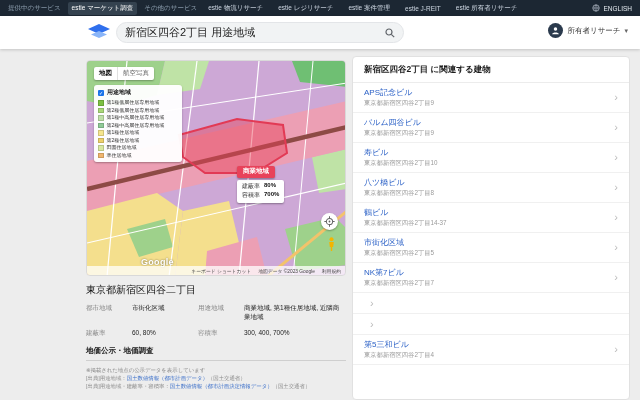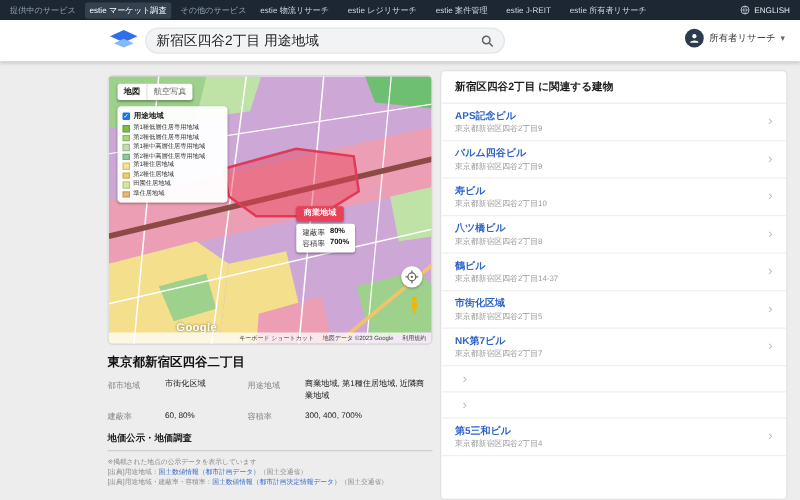--- a/index.html
+++ b/index.html
@@ -57,38 +57,38 @@
     border-radius:50%; background:#fff; box-shadow:0 1px 2px rgba(0,0,0,.3);
     display:flex; align-items:center; justify-content:center; cursor:pointer; }
   .pegman { position:absolute; right:9px; top:176px; cursor:grab; }
   .google-logo { position:absolute; left:6px; bottom:8px; font-size:9px; font-weight:bold;
     color:#fff; text-shadow:0 0 2px rgba(0,0,0,.55); letter-spacing:.3px;margin-left:48px; }
   .map-attr { position:absolute; left:0; bottom:0; width:100%; height:9px;
     background:rgba(255,255,255,.75); display:flex; align-items:center;
     justify-content:flex-end; gap:7px; font-size:4.8px; color:#444; padding:0 4px; }
   
   .detail { position:absolute; left:86px; top:283px; width:260px; }
-  .detail-title { font-size:10px; font-weight:bold; color:#111; }
+  .detail-title { font-size:10px; font-weight:normal; color:#111; }
   .detail-table { margin-top:7px; display:grid; grid-template-columns:46px 66px 46px 96px;
     row-gap:7px; font-size:6.5px; align-items:start; }
   .dt-label { color:#888; }
   .dt-value { color:#1b1b1b; line-height:1.35; }
   .section-link { margin-top:8px; font-size:7.5px; font-weight:bold; color:#222;
     padding-bottom:4px; border-bottom:1px solid #cfcfcf; }
   .footnotes { margin-top:5px; font-size:5.4px; color:#8a8a8a; line-height:1.55; }
   .footnotes .lnk { color:#3b6fc9; cursor:pointer; }
   
   .related { position:absolute; left:352px; top:56px; width:278px; height:344px;
     background:#fff; border:1px solid #e1e1e1; border-radius:4px; overflow:hidden; }
   .related-head { padding:7px 11px 6px; font-size:8.5px; font-weight:bold; color:#1b1b1b;
     border-bottom:1px solid #ececec; }
   .b-item { display:flex; align-items:center; padding:4.5px 11px; border-bottom:1px solid #f0f0f0;
     cursor:pointer; }
   .b-txt { flex:1; min-width:0; }
-  .b-name { font-size:8px; font-weight:bold; color:#2e63c7; line-height:1.25;
+  .b-name { font-size:8px; font-weight:normal; color:#2e63c7; line-height:1.25;
     white-space:nowrap; overflow:hidden; text-overflow:ellipsis; }
   .b-addr { font-size:6.3px; color:#9a9a9a; margin-top:1px; white-space:nowrap; }
   .b-chev { color:#bbb; font-size:11px; line-height:1; padding-left:6px; }
 </style>
 </head>
 <body>
 
 <div class="topbar">
   <span class="grouplabel">提供中のサービス</span>
   <span class="tab active">estie マーケット調査</span>

